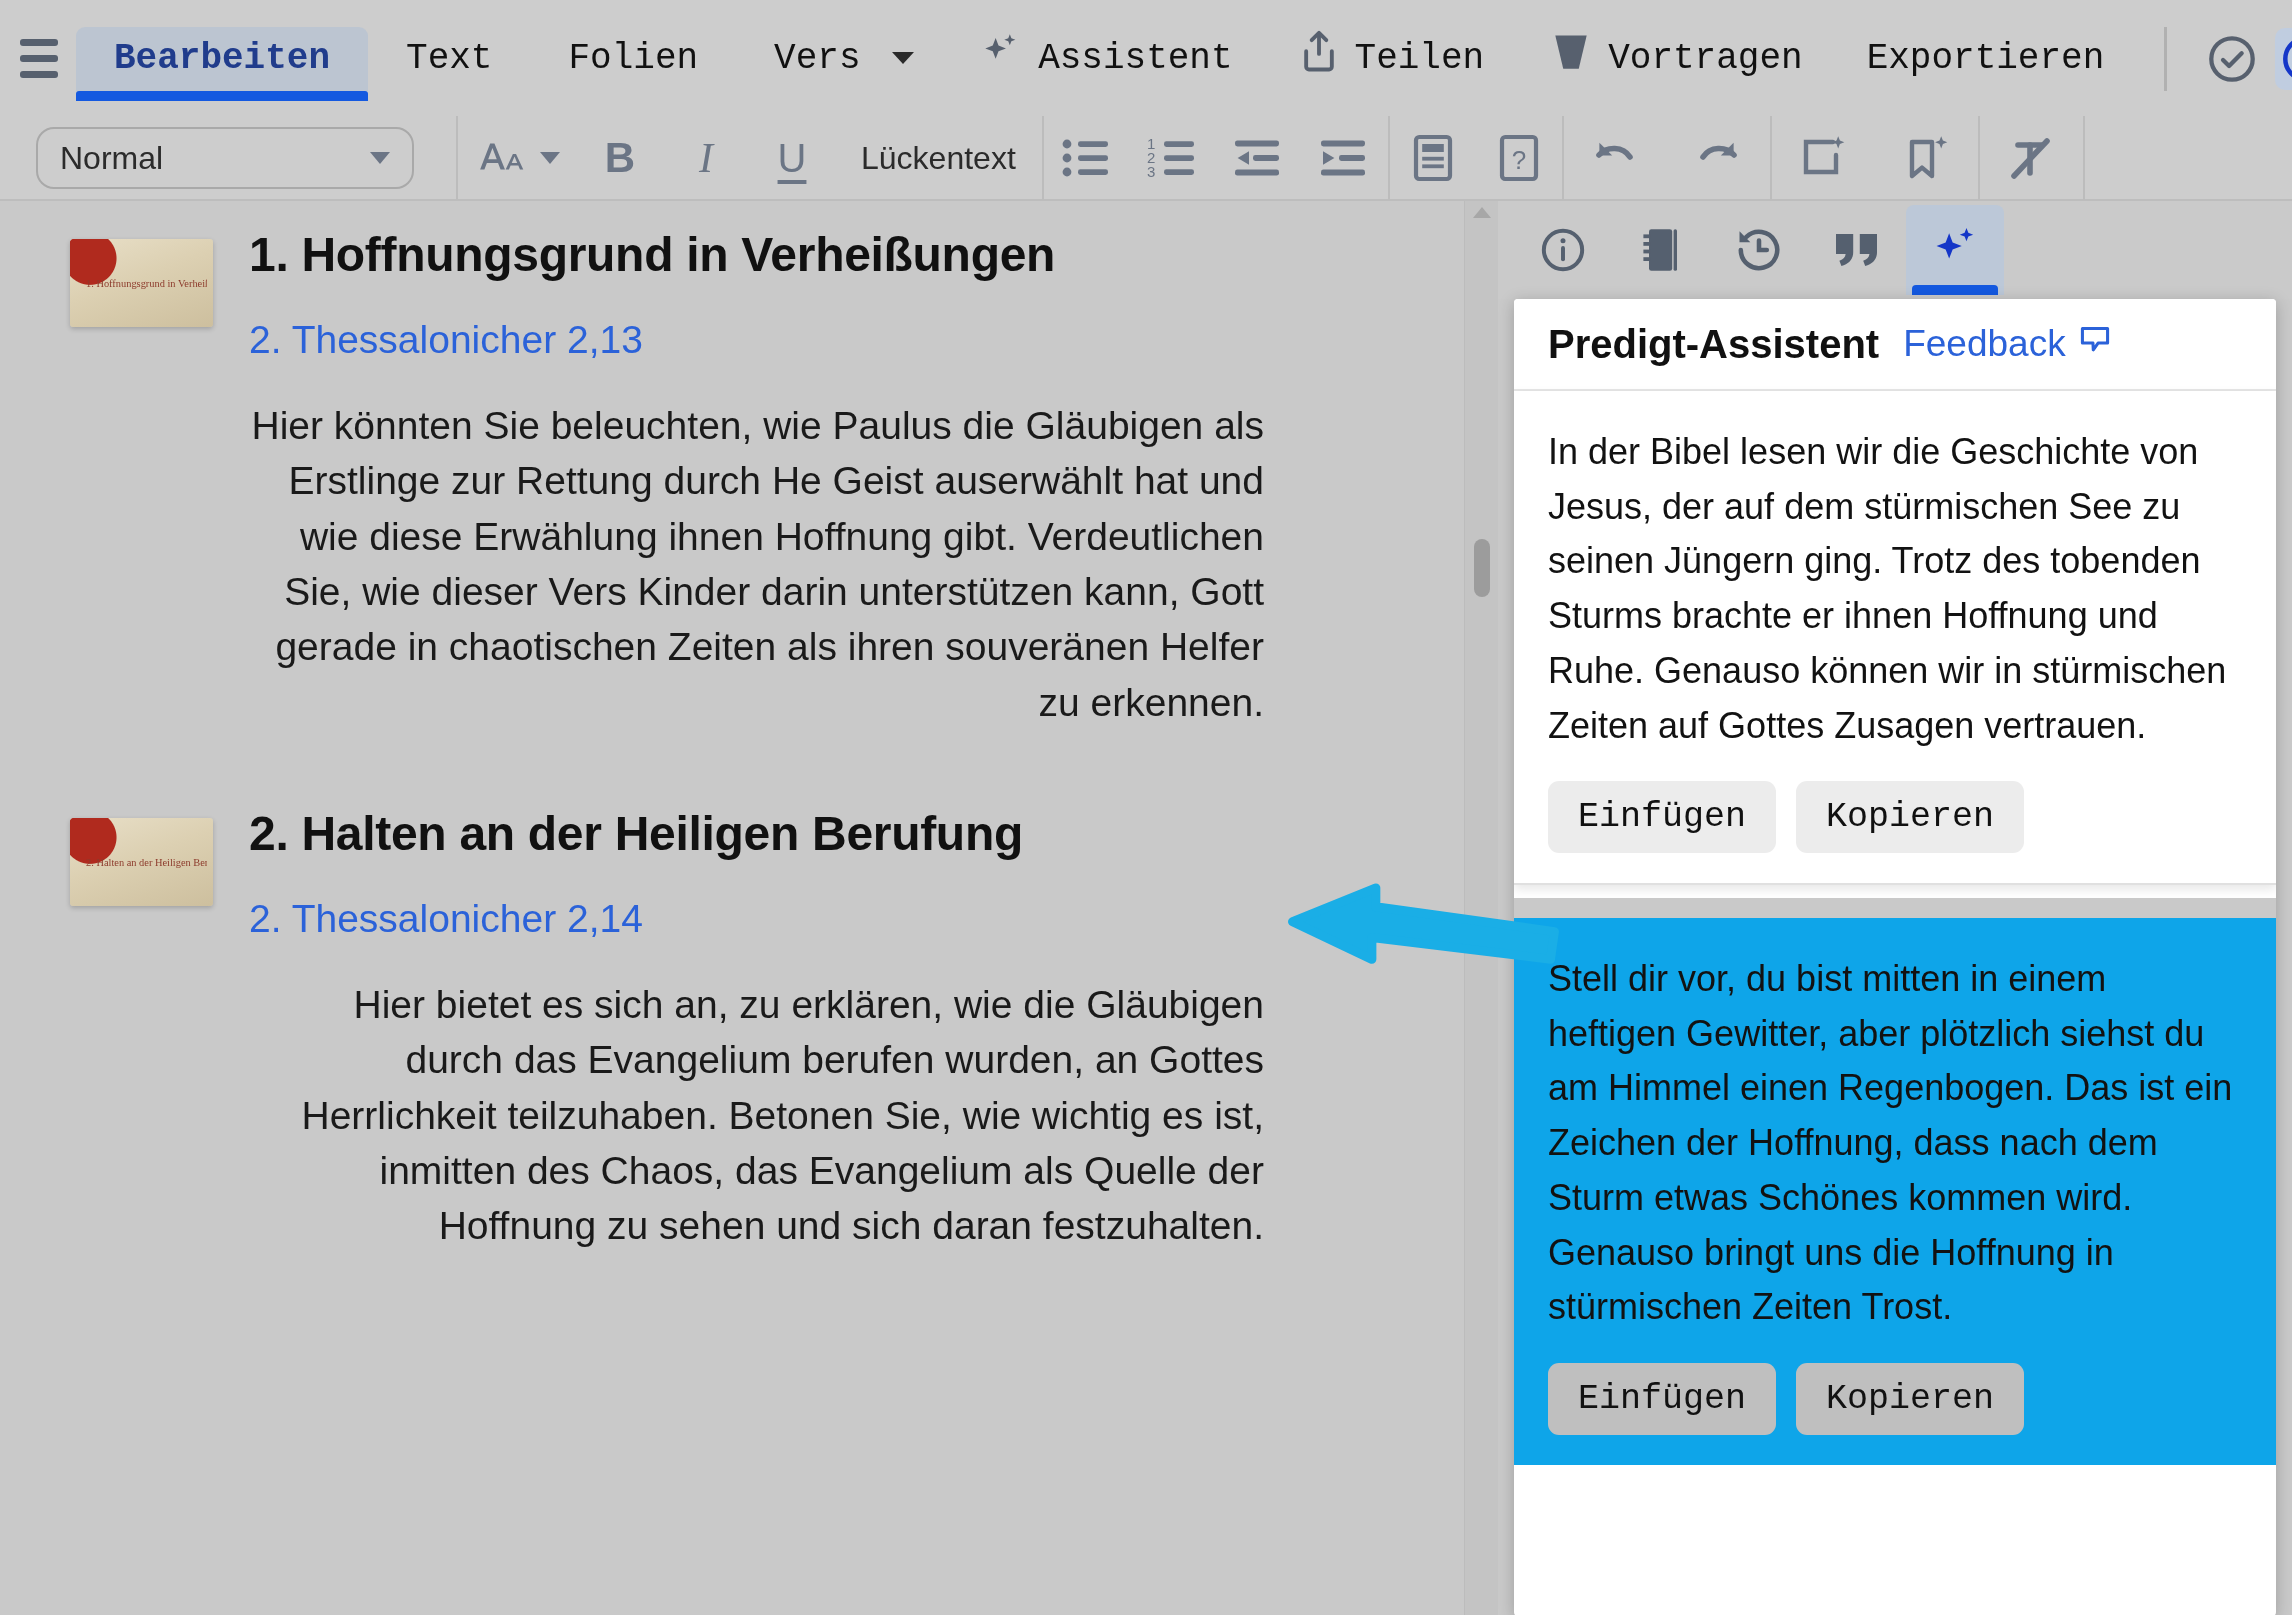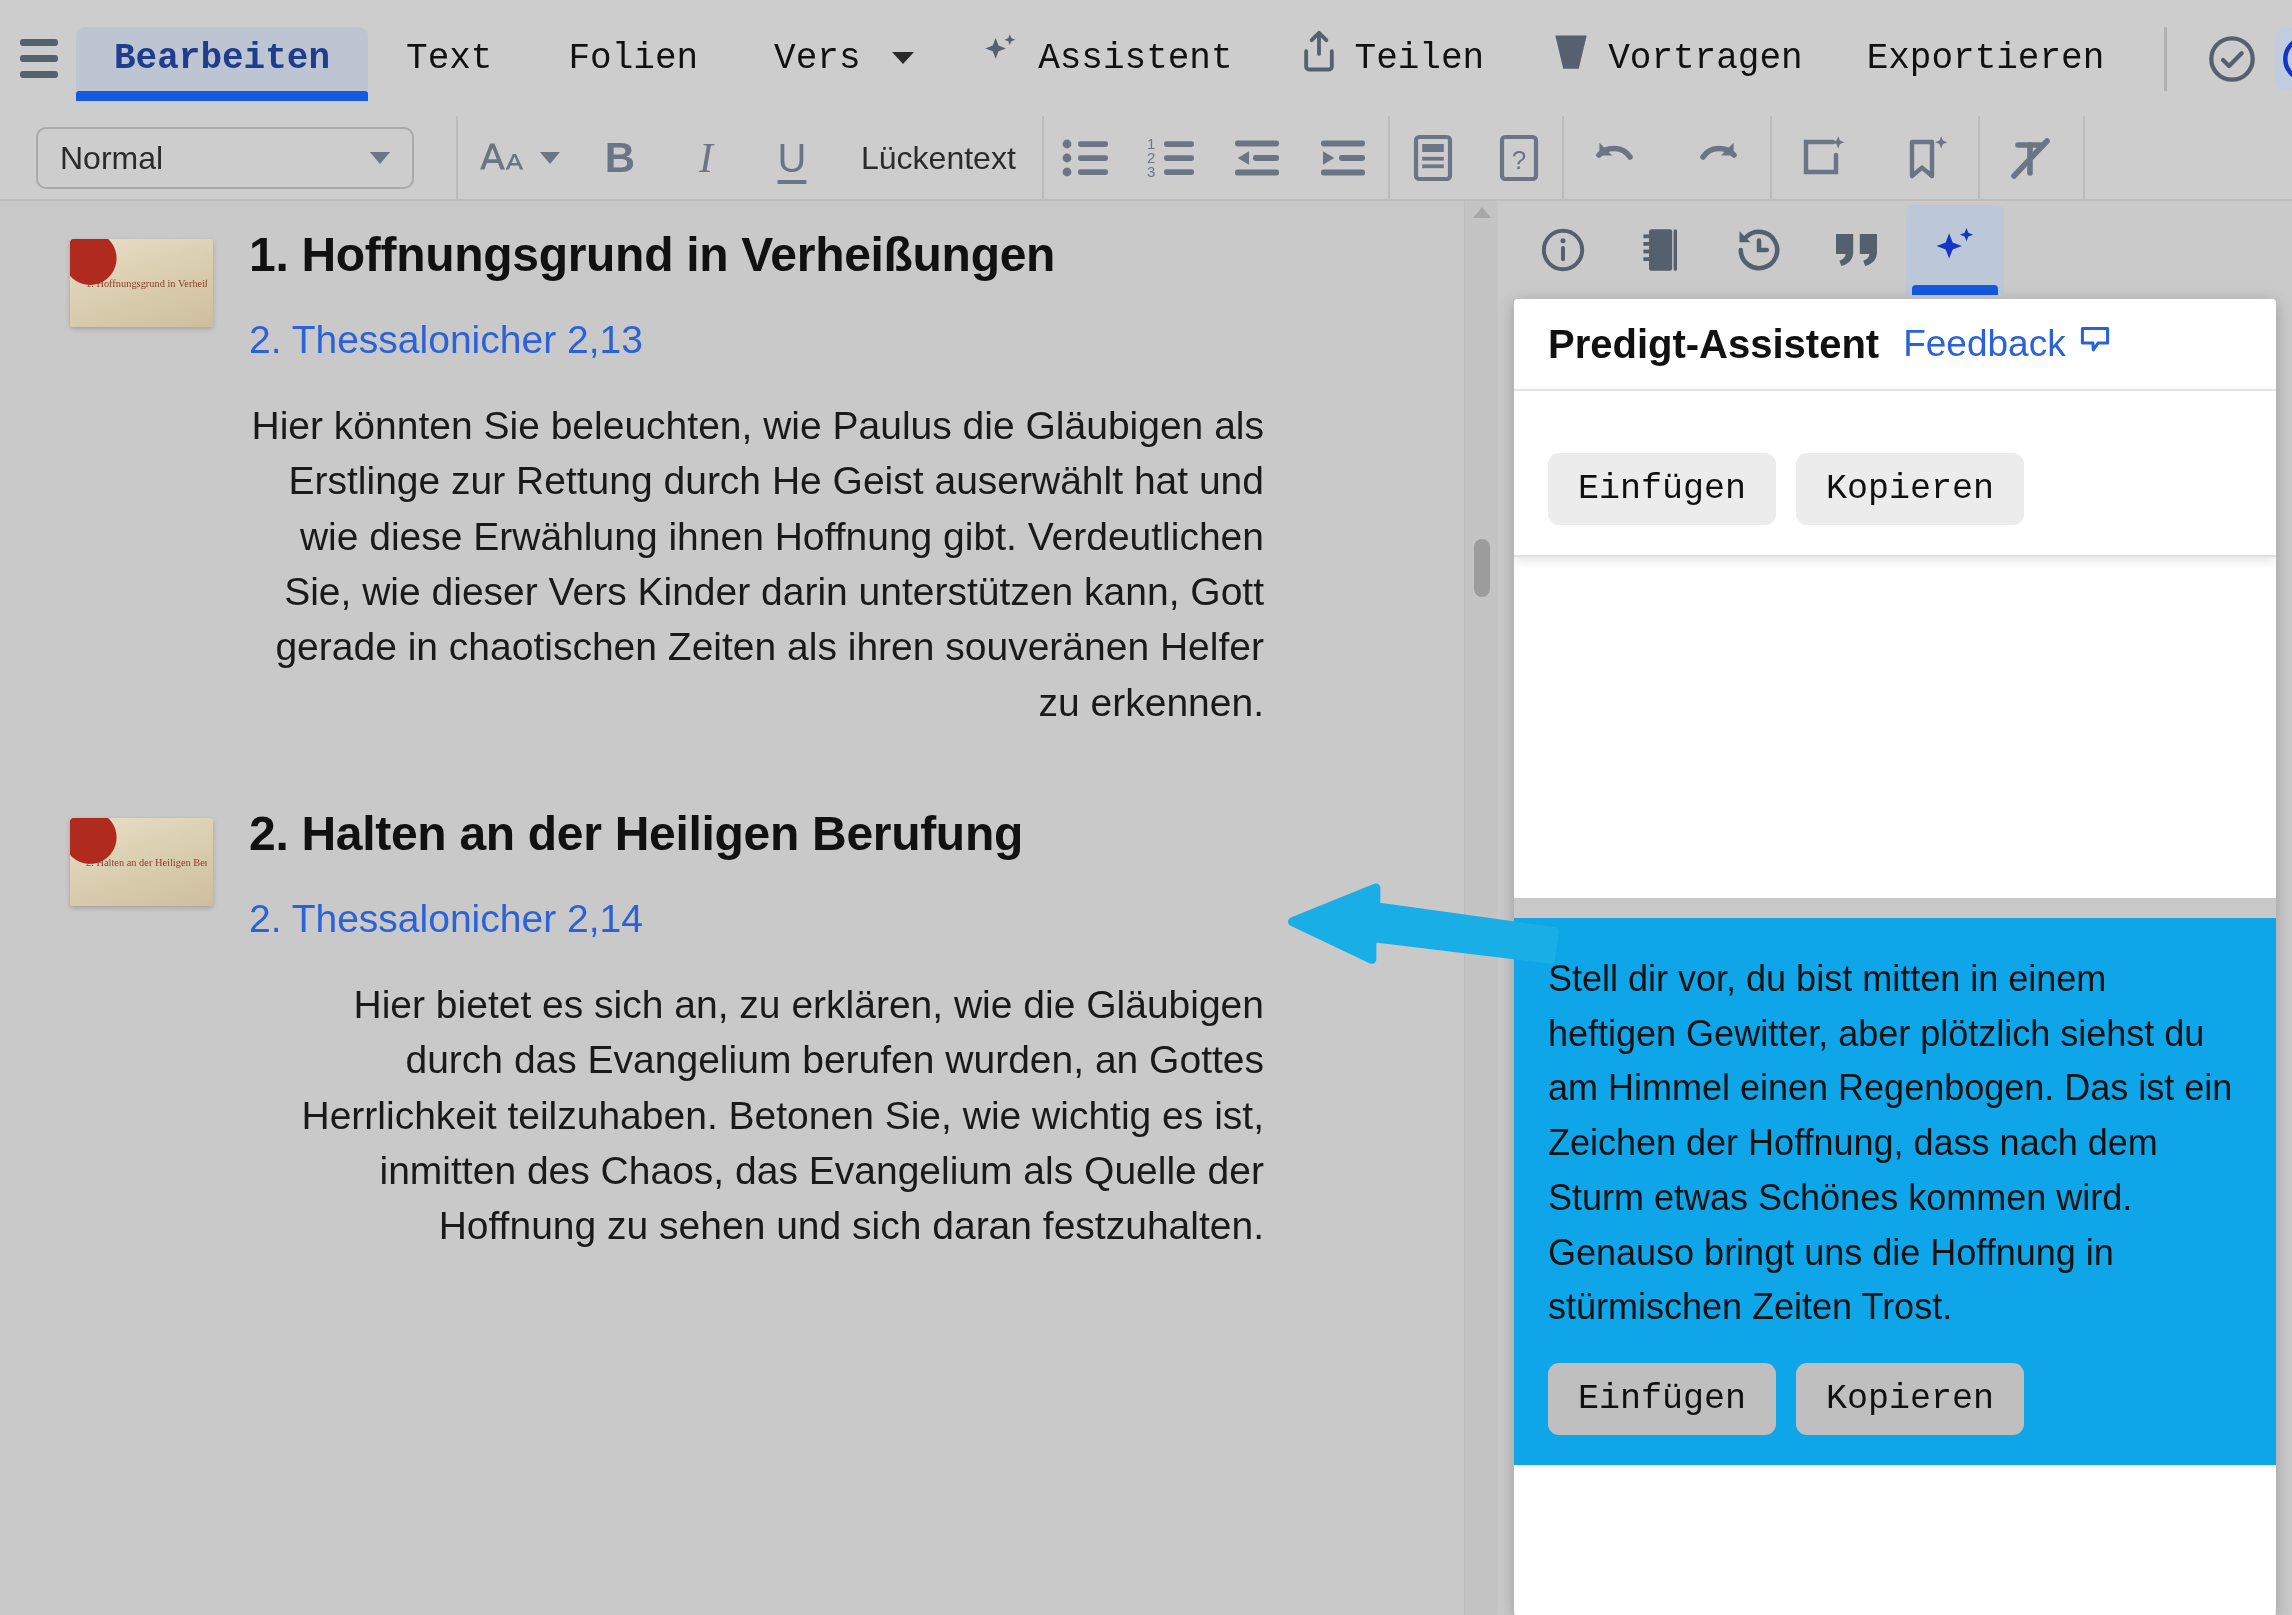--- a/index.html
+++ b/index.html
@@ -73,21 +73,21 @@
     border-bottom: 2px solid #bdbdbd;
   }
   .fb-sep { width: 2px; height: 84px; background: #bcbcbc; }
   .fb-group { display: flex; align-items: center; height: 84px; }
   .fb-btn {
     width: 86px; height: 84px; display: flex; align-items: center;
     justify-content: center; cursor: pointer; color: #6b7585;
   }
   #style-select {
     margin-left: 36px; width: 378px; height: 62px;
-    border: 2px solid #a9a9a9; border-radius: 10px;
+    border: 2px solid #a9a9a9; border-radius: 18px;
     display: flex; align-items: center; justify-content: space-between;
     padding: 0 22px; font-size: 32px; color: #2b2b2b; cursor: pointer;
     background: transparent;
   }
   .chev-sm {
     width: 0; height: 0; border-left: 10px solid transparent;
     border-right: 10px solid transparent; border-top: 12px solid #6b7585;
   }
   .fb-text {
     font-size: 32px; color: #2b2b2b; padding: 0 26px; cursor: pointer;
@@ -530,20 +530,21 @@
           <svg width="34" height="34" viewBox="0 0 20 20" fill="none" stroke="#2b62d9" stroke-width="1.8" stroke-linejoin="round">
             <path d="M2.6 3.2h14.8v8.6h-5.6l-2.8 4-.2-4H2.6z"></path>
           </svg>
         </span>
       </div>
     </div>
 
     <div id="panel-body">
 
       <div class="sug-card primary" style="top:0">
+        <div class="sug-text">In der Bibel lesen wir die Geschichte von Jesus, der auf dem stürmischen See zu seinen Jüngern ging. Trotz des tobenden Sturms brachte er ihnen Hoffnung und Ruhe. Genauso können wir in stürmischen Zeiten auf Gottes Zusagen vertrauen.</div>
         <div class="sug-actions">
           <button class="sug-btn">Einfügen</button>
           <button class="sug-btn">Kopieren</button>
         </div>
       </div>
 
       <div class="card-gap" style="top:507px;height:20px"></div>
 
       <div class="sug-card dim" style="top:527px">
         <div class="sug-text">Stell dir vor, du bist mitten in einem heftigen Gewitter, aber plötzlich siehst du am Himmel einen Regenbogen. Das ist ein Zeichen der Hoffnung, dass nach dem Sturm etwas Schönes kommen wird. Genauso bringt uns die Hoffnung in stürmischen Zeiten Trost.</div>

